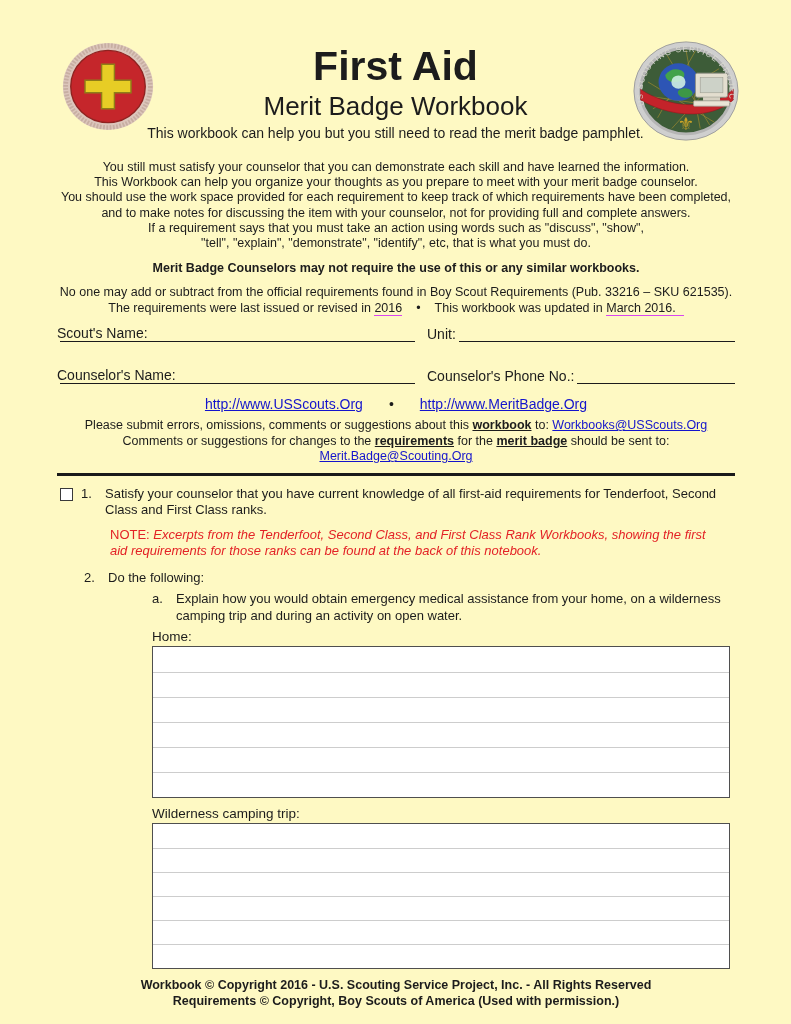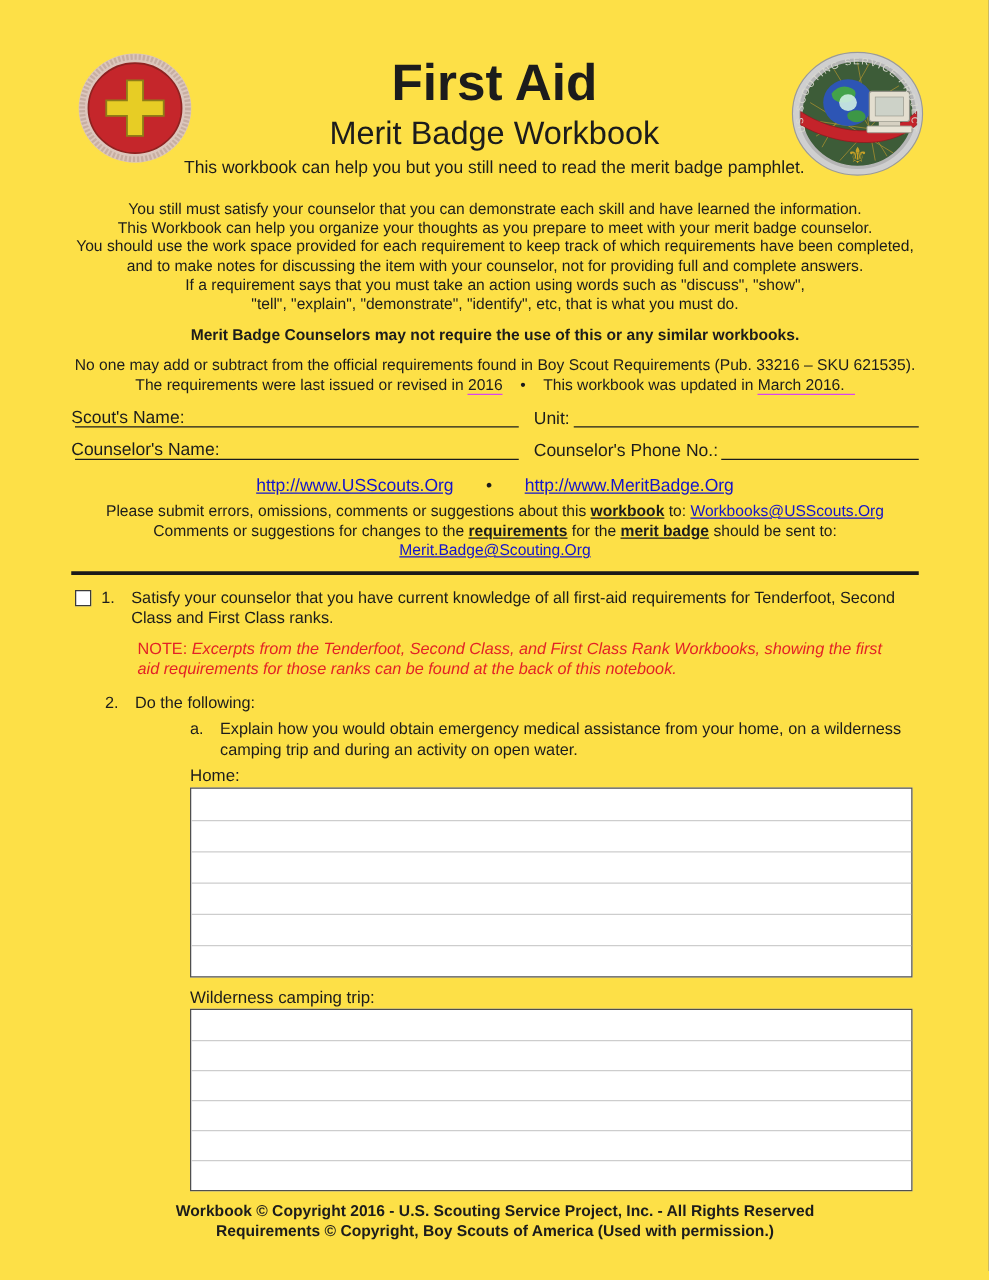--- a/index.html
+++ b/index.html
@@ -1,18 +1,18 @@
 <!DOCTYPE html>
 <html><head>
 <meta charset="utf-8">
 <style>
   * { margin:0; padding:0; box-sizing:border-box; }
   html,body { background:#888; }
   .page {
-    width:791px; height:1024px; margin:0 auto; background:#fde047;
+    width:791px; height:1024px; margin:0 auto; background:#fef9c3;
     font-family:"Liberation Sans", sans-serif; color:#1c1c1c; overflow:hidden;
     position:relative;
   }
   
   .header { position:relative; height:152px; }
   .badge-left { position:absolute; left:62px; top:42px; width:92px; height:89px; }
   .logo-right { position:absolute; right:52px; top:41px; width:106px; height:100px; }
   .header-center { text-align:center; padding-top:46px; }
   .title { font-size:41px; font-weight:bold; line-height:1; }
   .subtitle { font-size:26px; font-weight:normal; margin-top:6px; line-height:1; }
@@ -21,21 +21,21 @@
   .content { padding:0 56px 0 57px; }
   .intro { margin-top:8px; text-align:center; font-size:12.5px; line-height:15.2px; }
   .notice-bold { margin-top:10px; text-align:center; font-size:12.5px; font-weight:bold; }
   .official { margin-top:10px; text-align:center; font-size:12.5px; line-height:15.5px; }
   .u { border-bottom:1px solid #d946ef; }
   .u.pad { padding-right:8px; }
   .sep { display:inline-block; margin:0 14px; }
   
   .form { margin-top:8px; font-size:14px; }
   .form-row { display:flex; height:18px; align-items:flex-end; }
-  .form-row + .form-row { margin-top:8px; }
+  .form-row + .form-row { margin-top:24px; }
   .fcol-l { width:358px; display:flex; margin-right:12px;flex-direction:column; }
   .fcol-r { flex:1; display:flex; }
   .lbl { white-space:nowrap; }
   .blank { flex:1; border-bottom:1px solid #1c1c1c; margin-left:3px; }
   
   .links-row { margin-top:12px; text-align:center; font-size:14px; }
   a { color:#1414cc; text-decoration:underline; cursor:pointer; }
   .links-row .dot { display:inline-block; margin:0 26px; color:#1c1c1c; }
   .submit { margin-top:6px; text-align:center; font-size:12.5px; line-height:15.5px; }
   .bu { font-weight:bold; text-decoration:underline; }

